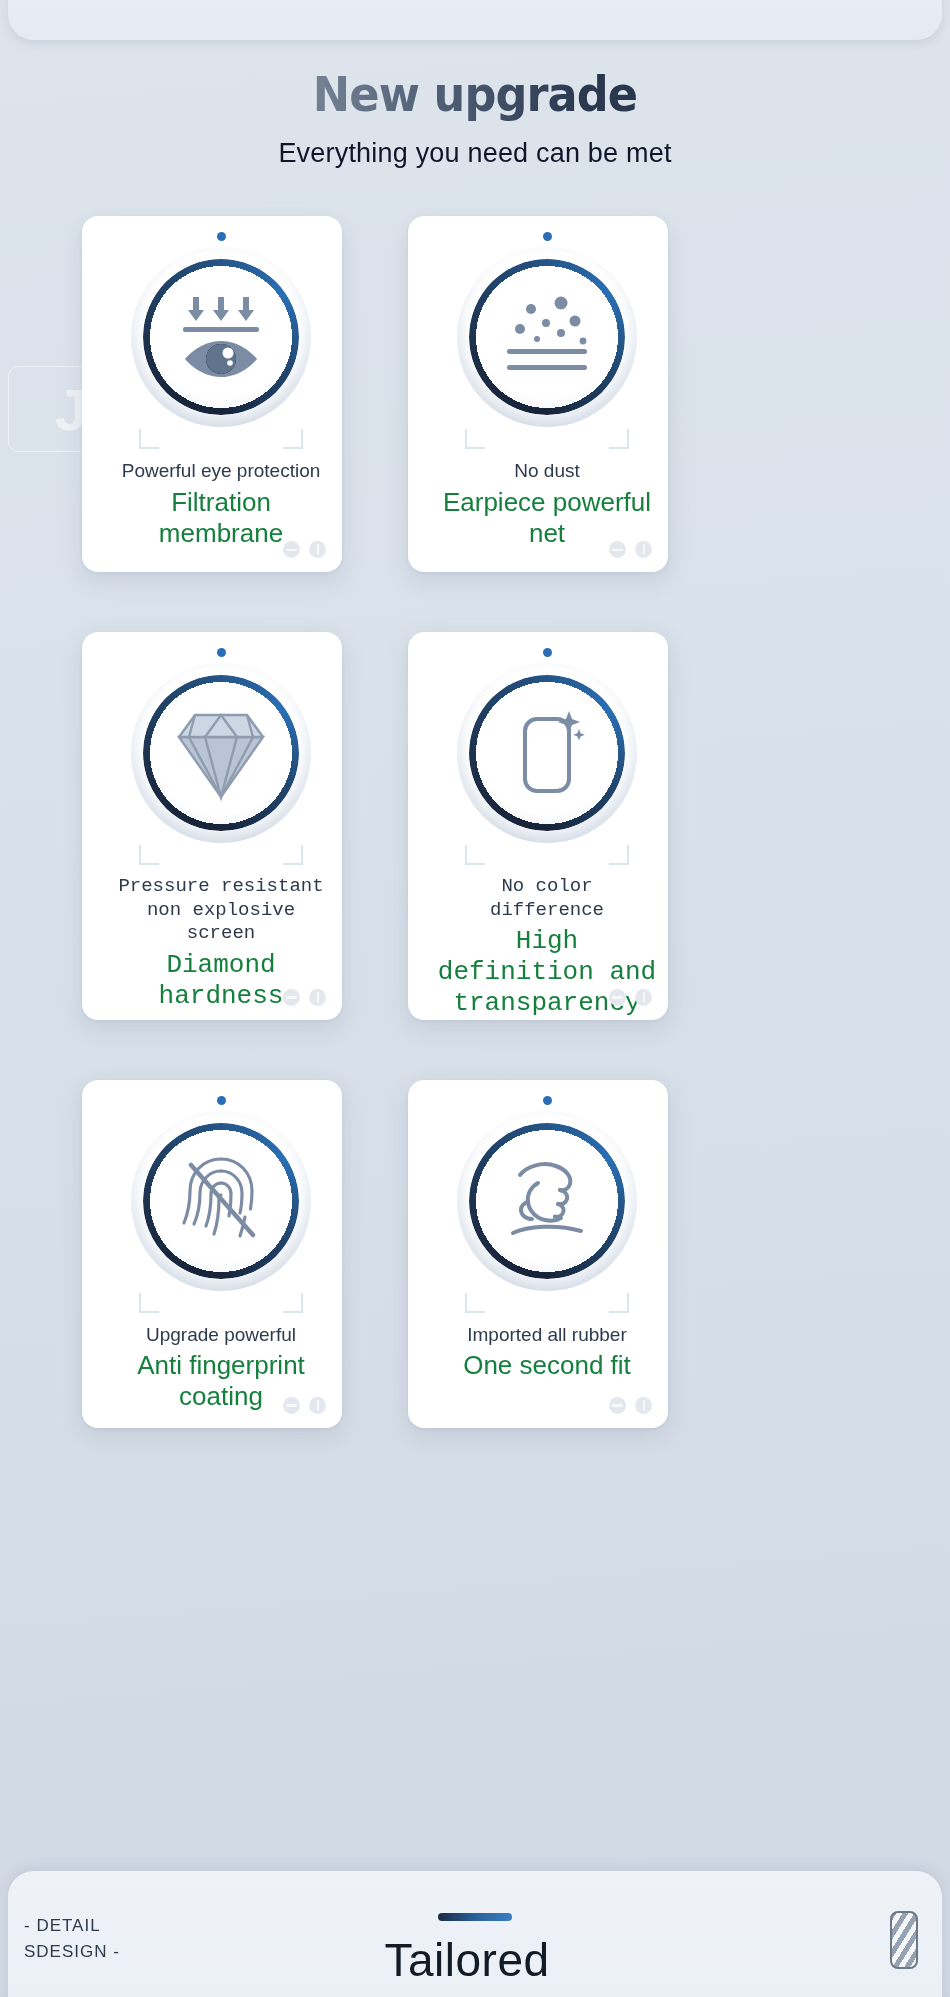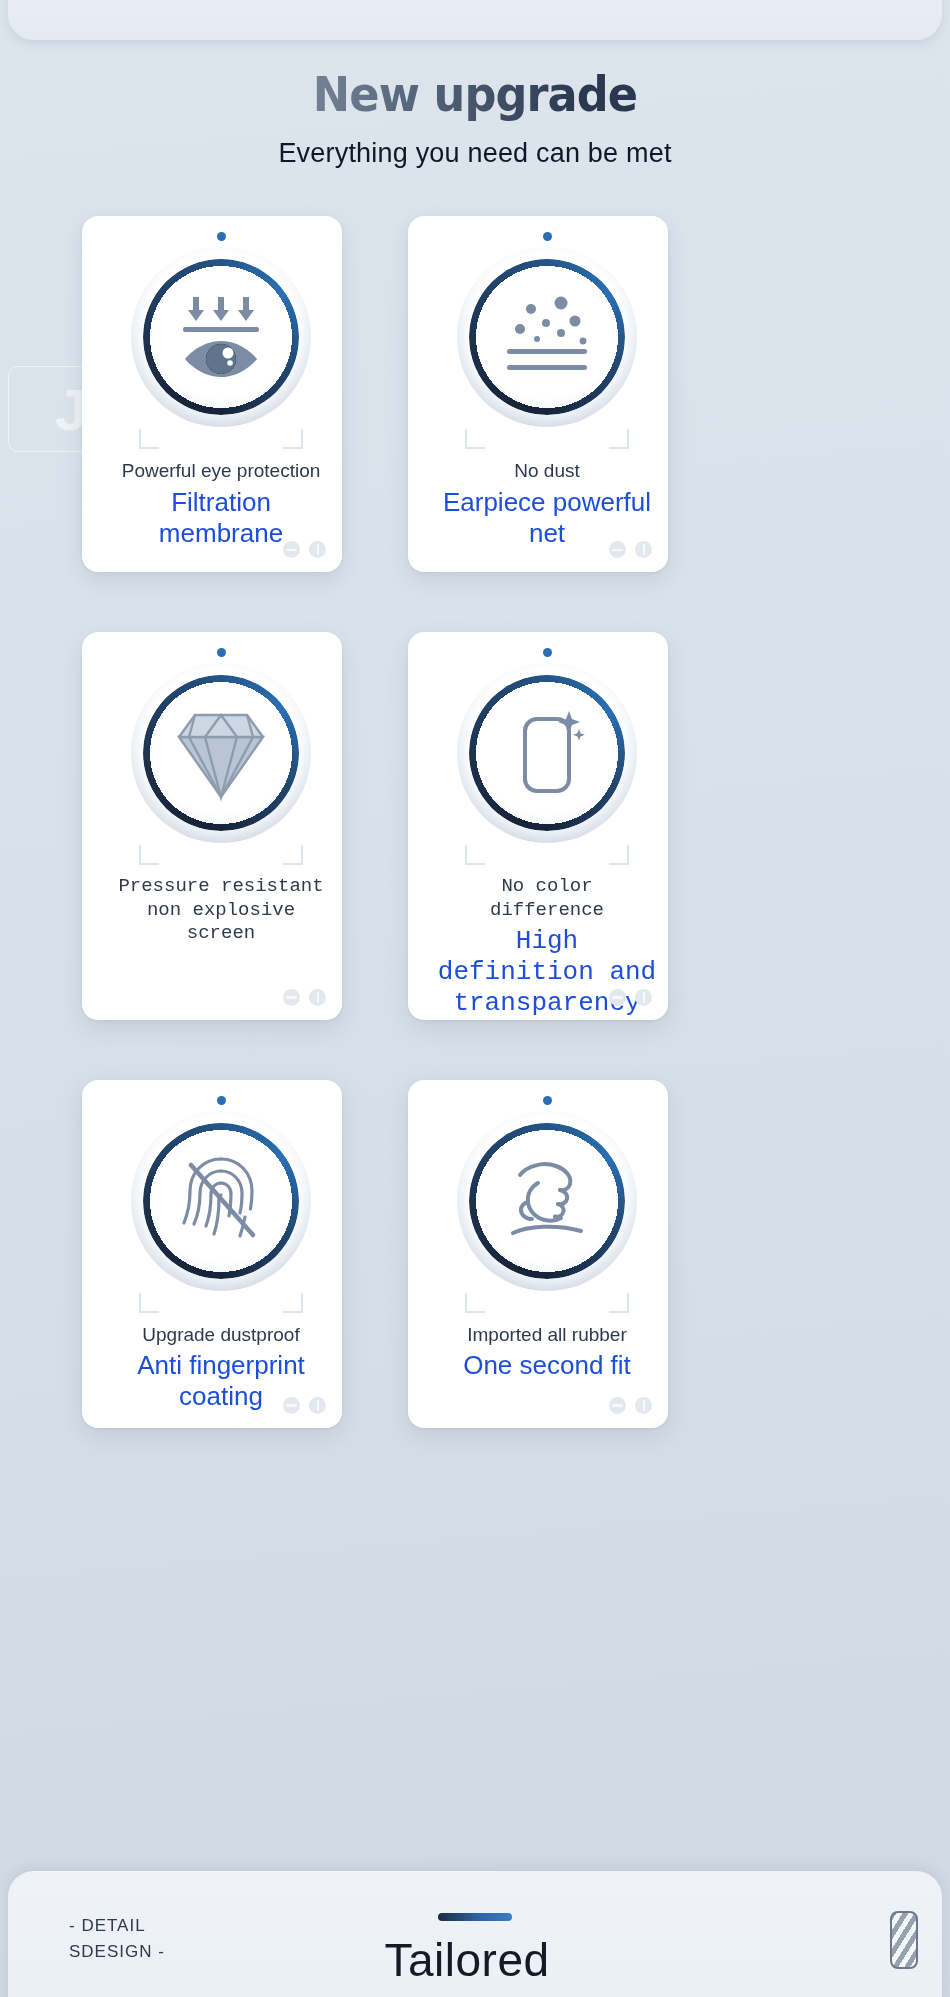--- a/index.html
+++ b/index.html
@@ -86,21 +86,21 @@
     position:absolute; width:20px; height:20px; border:2px solid #dfe5ee;
   }
   .brackets i.l{ left:8px; border-top:none; border-right:none; }
   .brackets i.r{ right:8px; border-top:none; border-left:none; }
 
   .sub{
     text-align:center; font-size:19px; color:#2e3a4c;
     margin:6px 14px 0; line-height:1.24;
   }
   .title{
-    text-align:center; font-size:26px; color:#1d4ed8;
+    text-align:center; font-size:26px; color:#15803d;
     margin:4px 8px 0; line-height:1.2;
   }
 
   .mini{
     position:absolute; right:16px; bottom:14px;
     display:flex; gap:9px; align-items:center;
   }
   .mini span{
     width:17px; height:17px; border-radius:50%;
     background:#e3e8ef; position:relative; display:block;
@@ -125,21 +125,21 @@
     position:absolute; top:42px; left:50%; transform:translateX(-50%);
     width:74px; height:8px; border-radius:4px;
     background:linear-gradient(90deg,#1a2b44 0%,#2d64a0 55%,#3a7dc2 100%);
   }
   .tailored{
     position:absolute; top:62px; left:0; right:16px; text-align:center;
     font-size:46px; color:#131b26; letter-spacing:.5px;
   }
   .detail-tag{
     position:absolute; left:16px; top:42px;
-    font-size:17px; color:#2d3a4b; line-height:1.55; letter-spacing:1px;margin-left:45px;
+    font-size:17px; color:#2d3a4b; line-height:1.55; letter-spacing:1px;
   }
   .phone-icon{
     position:absolute; right:24px; top:40px; width:28px; height:58px;
     border:2px solid #6d7886; border-radius:8px;
     background:repeating-linear-gradient(-58deg,#f4f6f9 0 5px,#97a2b1 5px 10px);
     overflow:hidden;
   }
 </style>
 </head>
 <body>
@@ -232,20 +232,21 @@
             <path d="M44 44L60 22l16 22"></path>
           <path d="M44 44L60 104 76 44"></path>
         </g>
       </svg>
     </div>
     <div class="brackets">
         <i class="l"></i>
         <i class="r"></i>
       </div>
     <div class="sub">Pressure resistant non explosive screen</div>
+    <div class="title">Diamond hardness</div>
     <div class="mini">
       <span class="minus"></span>
       <span class="info"></span>
     </div>
   </div>
 
   <div class="card r2">
     <div class="dot"></div>
     <div class="iconwrap">
       <div class="ring"></div>
@@ -282,21 +283,21 @@
           <path d="M60 42c6 0 10 5 10 11 0 8-.6 15-2 22"></path>
           <path d="M84 76c-1.4 7-3 13-5 19"></path>
         </g>
         <path d="M30 24l62 70" stroke="#7b8ca4" stroke-width="4.5" stroke-linecap="round" fill="none"></path>
       </svg>
     </div>
     <div class="brackets">
         <i class="l"></i>
         <i class="r"></i>
       </div>
-    <div class="sub">Upgrade dustproof</div>
+    <div class="sub">Upgrade powerful</div>
     <div class="title">Anti fingerprint coating</div>
     <div class="mini">
       <span class="minus"></span>
       <span class="info"></span>
     </div>
   </div>
 
   <div class="card r3">
     <div class="dot"></div>
     <div class="iconwrap">

